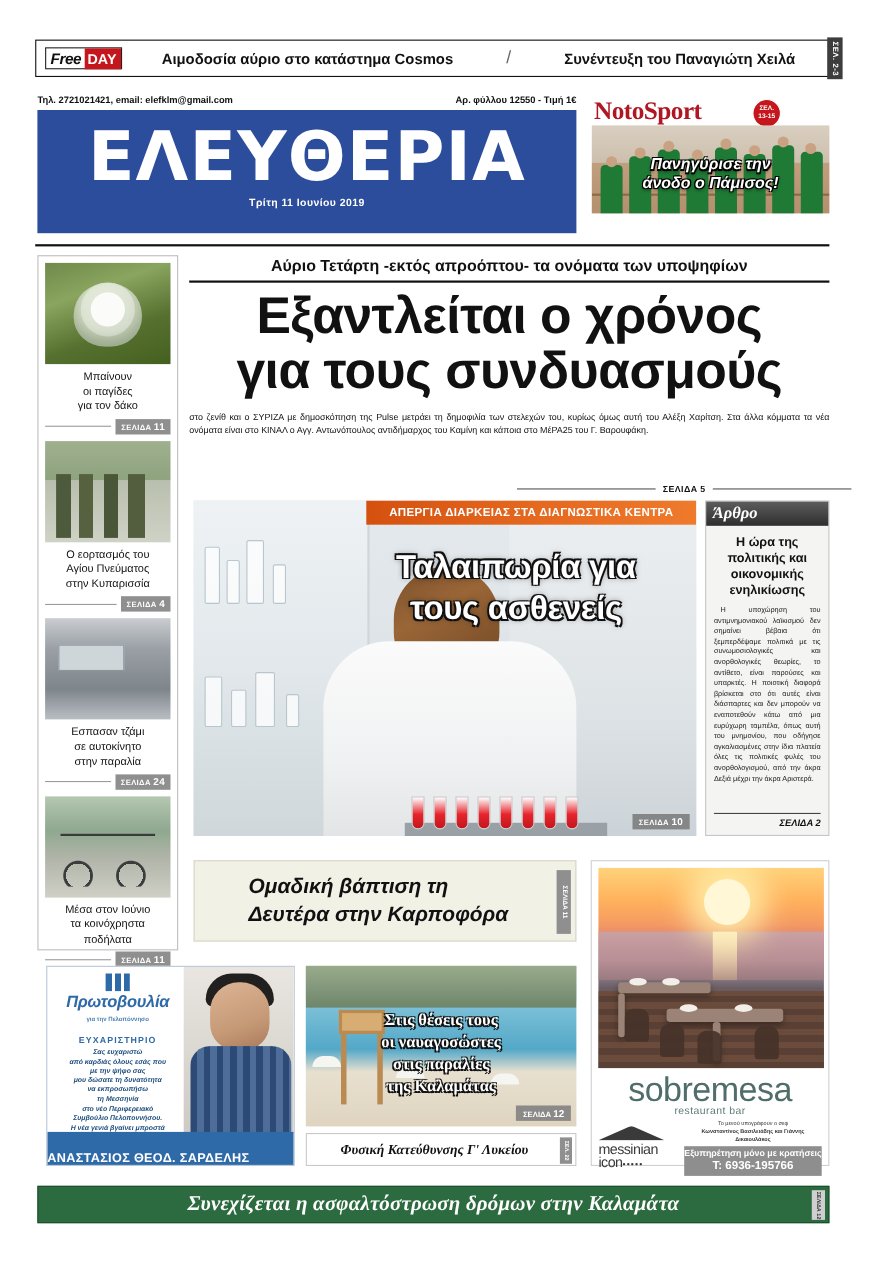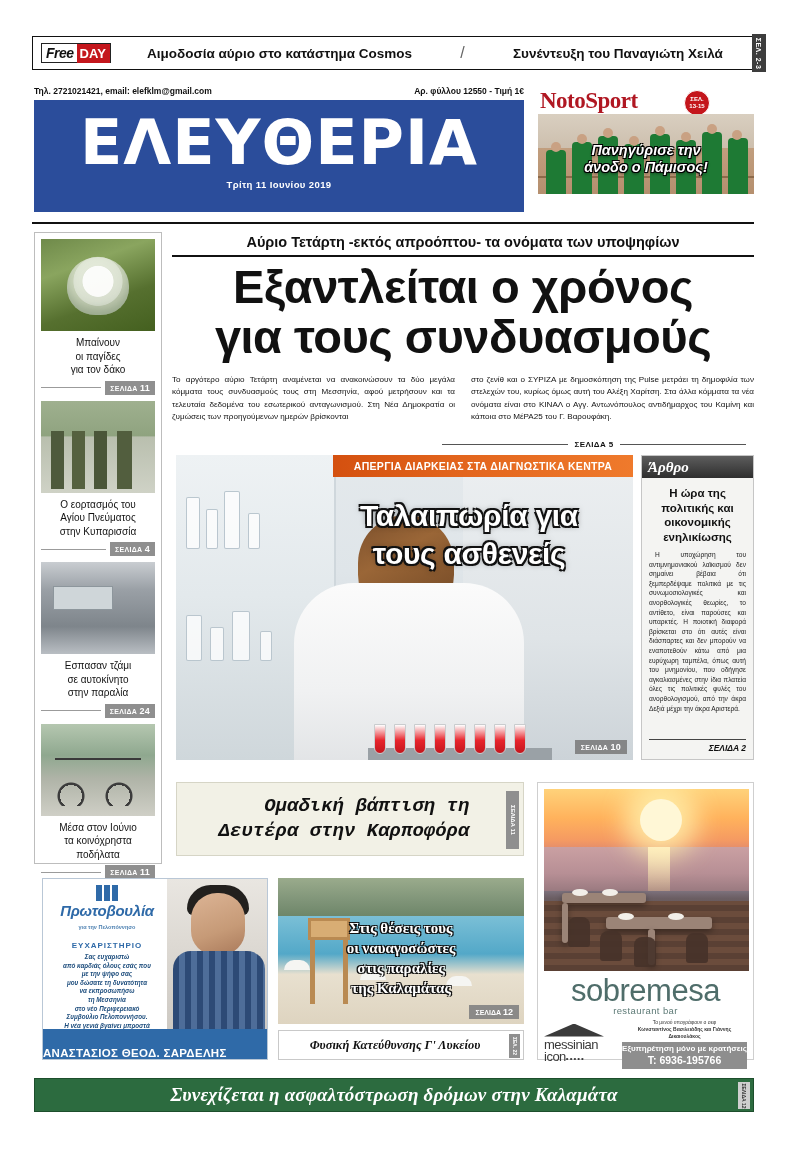--- a/index.html
+++ b/index.html
@@ -198,21 +198,21 @@
     font-size:47px; font-weight:bold; line-height:50px; letter-spacing:-0.5px;
   }
   .lead {
     position:absolute; left:172px; top:374px; width:582px;
     display:flex; gap:16px;
   }
   .lead p {
     flex:1; font-size:8.1px; line-height:12.4px; text-align:justify; color:#111;
   }
   .lead-page {
-    position:absolute; left:442px; top:440px; width:304px;
+    position:absolute; left:470px; top:440px; width:304px;
     display:flex; align-items:center; gap:6px;justify-content:space-between;
   }
   .lead-page .dash{ flex:1; height:1px; background:#555; }
   .lead-page .lbl{ font-size:8px; font-weight:bold; color:#111; letter-spacing:0.4px; }
 
   
   .main-photo {
     position:absolute; left:176px; top:455px; width:457px; height:305px;
     overflow:hidden;
     background:
@@ -307,21 +307,21 @@
     text-align:right; font-size:8.5px; font-weight:bold; font-style:italic; color:#111;
   }
 
   
   .baptism {
     position:absolute; left:176px; top:782px; width:348px; height:74px;
     background:#f2f1e6; border:1px solid #d6d5c6;
     display:flex; align-items:center; justify-content:center;
   }
   .baptism-txt {
-    text-align:right; font-family:Liberation Mono, monospace;
+    text-align:left; font-family:Liberation Sans, sans-serif;
     font-size:19px; font-weight:bold; font-style:italic; line-height:25px; color:#111;
     padding-right:12px;
   }
   .baptism-tag {
     position:absolute; right:4px; top:8px; width:13px; height:58px;
     background:#8f8f8f; color:#fff; font-size:6px; font-weight:bold;
     display:flex; align-items:center; justify-content:center;
   }
   .baptism-tag span { transform:rotate(90deg); white-space:nowrap; }
 
@@ -647,21 +647,20 @@
     </div>
 
   </div>
 
   <div class="kicker">Αύριο Τετάρτη -εκτός απροόπτου- τα ονόματα των υποψηφίων</div>
   <div class="headline">
     <div>Εξαντλείται ο χρόνος</div>
     <div>για τους συνδυασμούς</div>
   </div>
   <div class="lead">
-    <p>Το αργότερο αύριο Τετάρτη αναμένεται να ανακοινώσουν τα δύο μεγάλα κόμματα τους συνδυασμούς τους στη Μεσσηνία, αφού μετρήσουν και τα τελευταία δεδομένα του εσωτερικού ανταγωνισμού. Στη Νέα Δημοκρατία οι ζυμώσεις των προηγούμενων ημερών βρίσκονται</p>
     <p>στο ζενίθ και ο ΣΥΡΙΖΑ με δημοσκόπηση της Pulse μετράει τη δημοφιλία των στελεχών του, κυρίως όμως αυτή του Αλέξη Χαρίτση. Στα άλλα κόμματα τα νέα ονόματα είναι στο ΚΙΝΑΛ ο Αγγ. Αντωνόπουλος αντιδήμαρχος του Καμίνη και κάποια στο ΜέΡΑ25 του Γ. Βαρουφάκη.</p>
   </div>
   <div class="lead-page">
     <span class="dash"></span>
     <span class="lbl">ΣΕΛΙΔΑ 5</span>
     <span class="dash"></span>
   </div>
 
   <div class="main-photo">
     <div class="mp-shelf">

